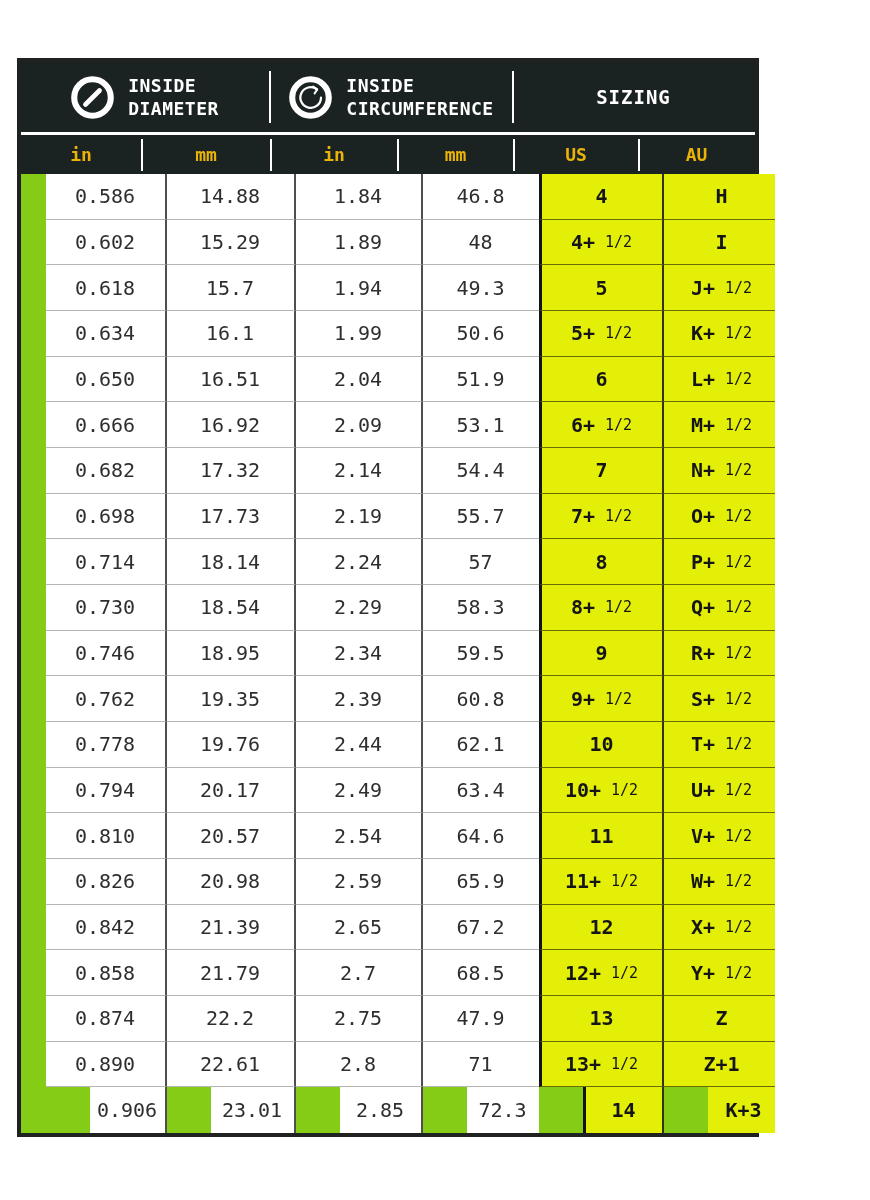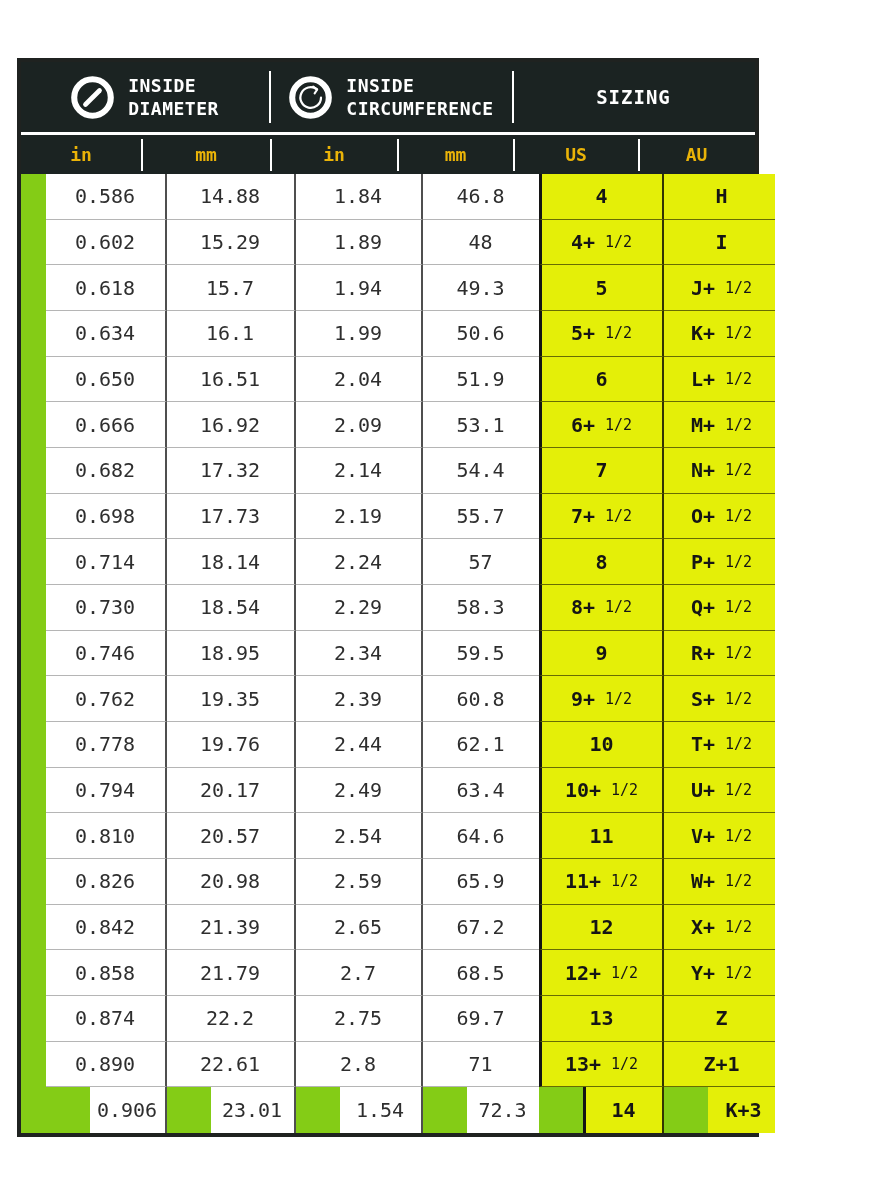--- a/index.html
+++ b/index.html
@@ -413,39 +413,39 @@
           </div>
           <div class="cell c5 sizing">
             <span>Y+</span>
             <span class="frac">1/2</span>
           </div>
         </div>
         <div class="body-row">
           <div class="cell c0 plain">0.874</div>
           <div class="cell c1 plain">22.2</div>
           <div class="cell c2 plain">2.75</div>
-          <div class="cell c3 plain">69.7</div>
+          <div class="cell c3 plain">47.9</div>
           <div class="cell c4 sizing">13</div>
           <div class="cell c5 sizing">Z</div>
         </div>
         <div class="body-row">
           <div class="cell c0 plain">0.890</div>
           <div class="cell c1 plain">22.61</div>
           <div class="cell c2 plain">2.8</div>
           <div class="cell c3 plain">71</div>
           <div class="cell c4 sizing">
             <span>13+</span>
             <span class="frac">1/2</span>
           </div>
           <div class="cell c5 sizing">Z+1</div>
         </div>
         <div class="body-row">
           <div class="cell c0 plain last-row">0.906</div>
           <div class="cell c1 plain last-row">23.01</div>
-          <div class="cell c2 plain last-row">1.54</div>
+          <div class="cell c2 plain last-row">2.85</div>
           <div class="cell c3 plain last-row">72.3</div>
           <div class="cell c4 sizing last-row">14</div>
           <div class="cell c5 sizing last-row">K+3</div>
         </div>
       </div>
 
   </div>
 </div>
 
 </body></html>

